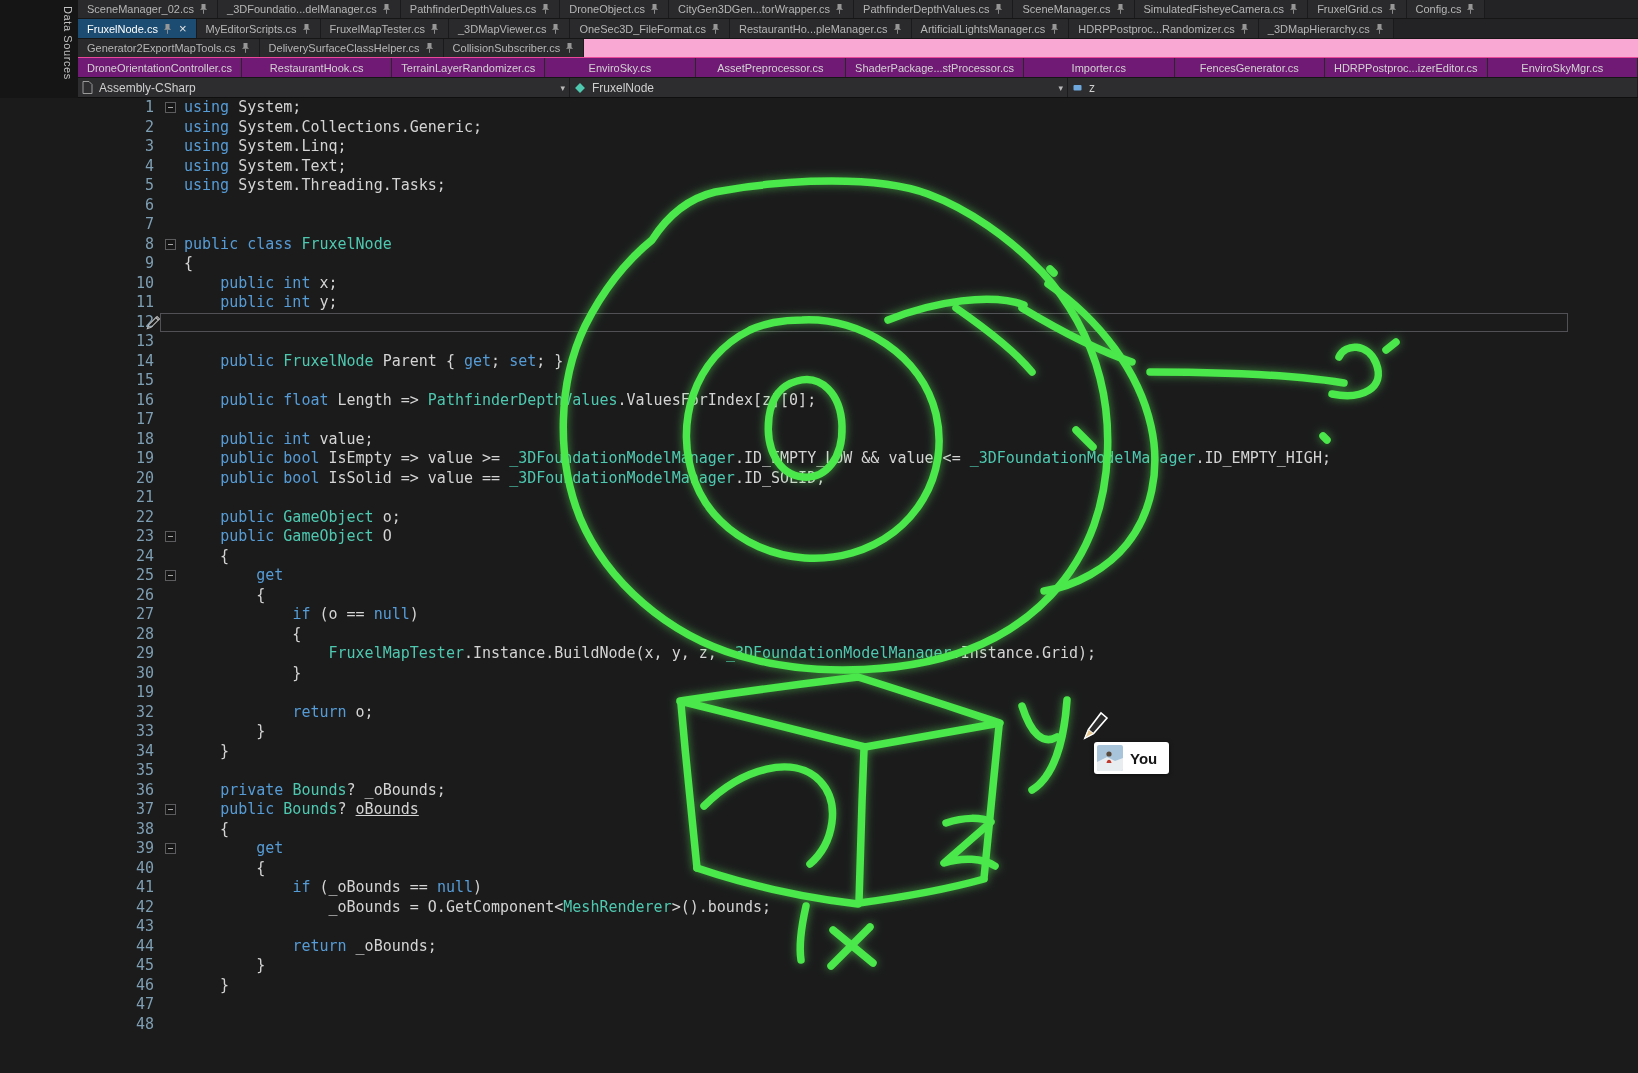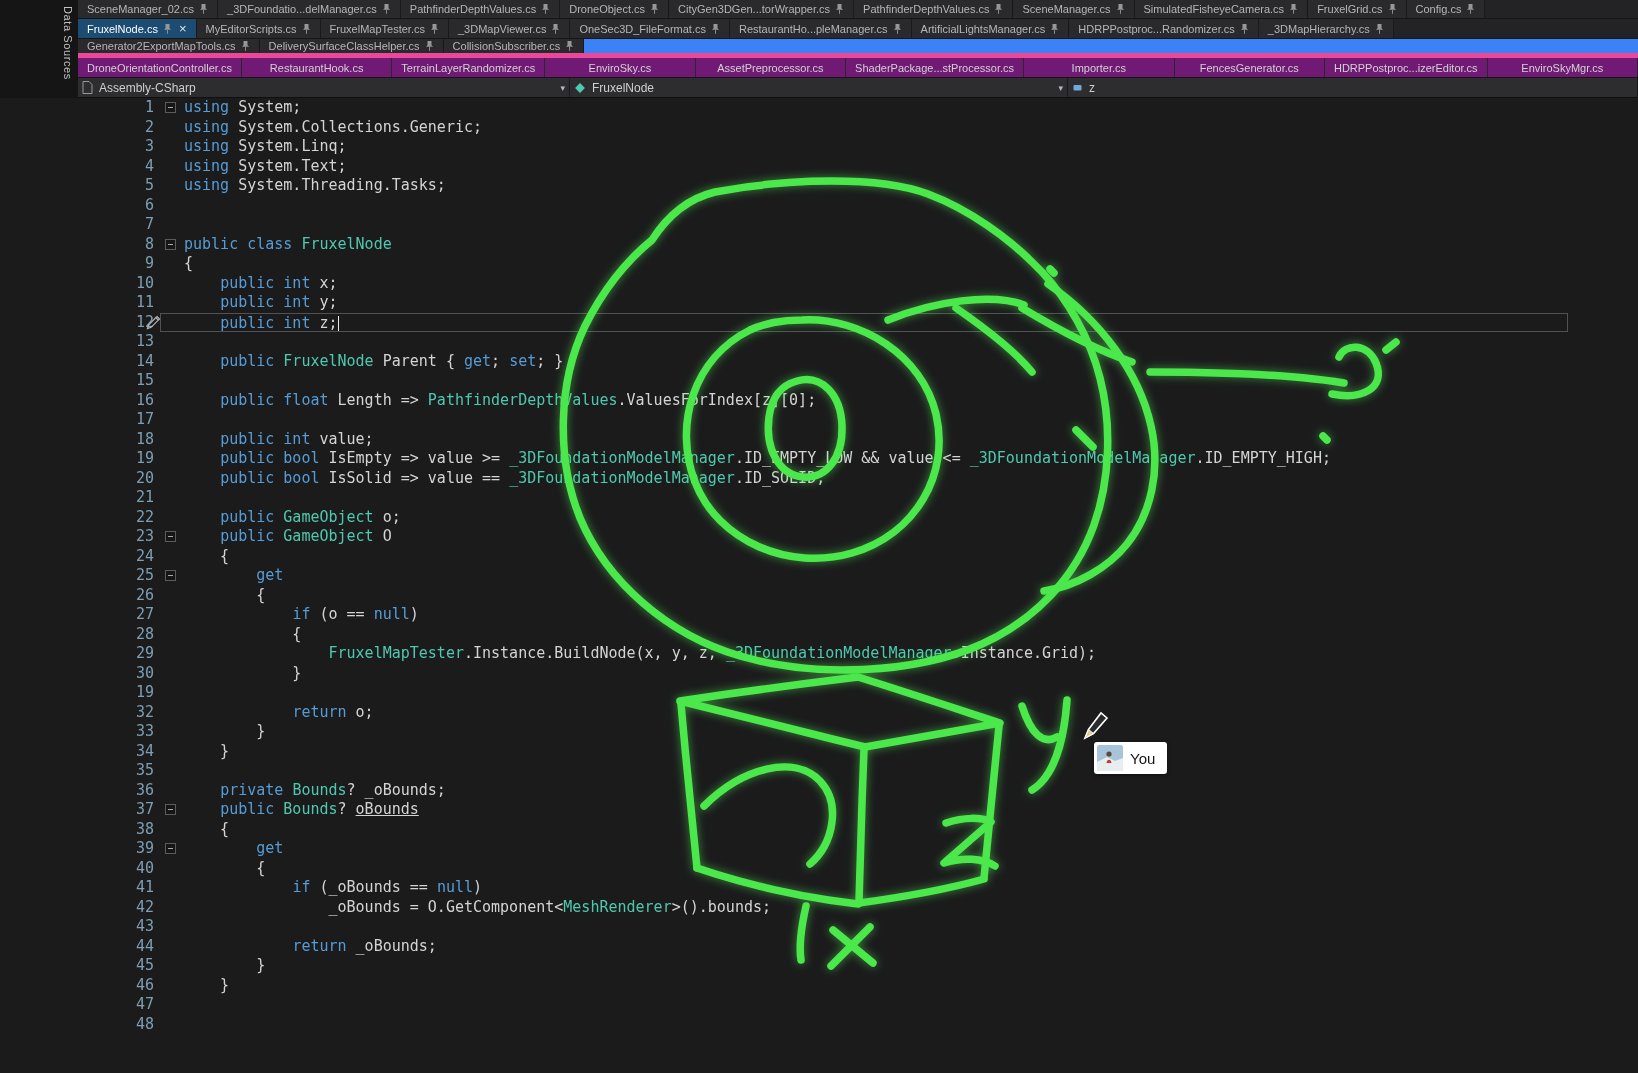--- a/index.html
+++ b/index.html
@@ -7,21 +7,21 @@
   .app{position:relative;width:1638px;height:1073px;font-family:"Liberation Sans",sans-serif;background:var(--editor-bg,#1b1b1c)}
   
   .corner{position:absolute;left:0;top:0;width:78px;height:98px;background:#151516;z-index:3}
   .vtab{position:absolute;top:6px;right:4px}
   .vtab span{writing-mode:vertical-rl;font-size:11px;color:#c2c2c2;letter-spacing:.6px}
   
   .topbars{position:absolute;left:78px;right:0;top:0;z-index:2}
   .tab-row{display:flex;align-items:stretch;overflow:hidden}
   .r1{height:19px;background:#232326;border-bottom:1px solid #161617}
   .r2{height:20px;background:#232326;border-bottom:1px solid #161617}
-  .r3{height:19px;background:#3b82f6;border-bottom:5px solid #ec4899}
+  .r3{height:19px;background:#f9a8d4;border-bottom:1px solid #ec4899}
   .r4{height:20px;background:#701a75;border-bottom:1px solid #161617}
   .tab{display:flex;align-items:center;gap:5px;padding:0 9px;font-size:11px;color:#b6b6b6;background:#2a2a2d;border-right:1px solid #1a1a1c;white-space:nowrap;cursor:default}
   .r4 .tab{flex:1;justify-content:center;background:transparent;border-right:1px solid #28282b;color:#d2d2d2}
   .tab.active{background:var(--active-tab-bg,#1d4c72);color:#fff}
   .tab .close{font-size:13px;line-height:1;color:#e2e2e2;margin-left:2px}
   .tab .pin{display:flex;align-items:center}
   
   .navbar{display:flex;height:20px;background:#2d2d30;border-bottom:1px solid #0f0f0f}
   .nav-sec{display:flex;align-items:center;gap:6px;padding:0 4px;border-right:1px solid #1c1c1e;font-size:12px;color:#cfcfcf;white-space:nowrap}
   .nav-project{flex:0 0 492px}
@@ -43,21 +43,21 @@
   .tok-u{color:var(--plain,#d4d4d4);text-decoration:underline}
   .line.current::after{content:"";position:absolute;left:160px;right:70px;top:0;bottom:0;border:1px solid #515155;pointer-events:none}
   .caret{display:inline-block;width:0;height:15px;border-left:1.6px solid #eaeaea;transform:translateY(3px)}
   .gutter-pencil{position:absolute;left:146px;top:2px}
   
   .annotation{position:absolute;left:0;top:0;width:1638px;height:1073px;z-index:5;pointer-events:none;filter:drop-shadow(0 0 5px rgba(95,255,95,.5))}
   .annotation path{fill:none;stroke:var(--annotation-green,#4be84b);stroke-width:7.5;stroke-linecap:round;stroke-linejoin:round}
   
   .pencil-cursor{position:absolute;left:1080px;top:705px;z-index:7}
   .you-label{position:absolute;left:1094px;top:742px;z-index:6;display:flex;align-items:center;gap:7px;background:#ffffff;border-radius:3px;padding:3px 12px 3px 3px;box-shadow:0 1px 4px rgba(0,0,0,.55)}
-  .you-text{font-size:15px;font-weight:normal;color:#151515}
+  .you-text{font-size:15px;font-weight:bold;color:#151515}
   .you-avatar{width:26px;height:26px;border-radius:2px;display:block}
 </style>
 </head>
 <body>
 
 <div class="app">
 
   <div class="corner">
     <div class="vtab">
       <span>Data Sources</span>
@@ -338,21 +338,21 @@
       <div class="line"><span class="num">2</span><span class="fold"></span><span class="code-text"><span class="tok-k">using</span><span class="tok-p"> System.Collections.Generic;</span></span></div>
       <div class="line"><span class="num">3</span><span class="fold"></span><span class="code-text"><span class="tok-k">using</span><span class="tok-p"> System.Linq;</span></span></div>
       <div class="line"><span class="num">4</span><span class="fold"></span><span class="code-text"><span class="tok-k">using</span><span class="tok-p"> System.Text;</span></span></div>
       <div class="line"><span class="num">5</span><span class="fold"></span><span class="code-text"><span class="tok-k">using</span><span class="tok-p"> System.Threading.Tasks;</span></span></div>
       <div class="line"><span class="num">6</span><span class="fold"></span></div>
       <div class="line"><span class="num">7</span><span class="fold"></span><span class="code-text"></span></div>
       <div class="line"><span class="num">8</span><span class="fold"><span class="foldbox"></span></span><span class="code-text"><span class="tok-k">public class </span><span class="tok-t">FruxelNode</span></span></div>
       <div class="line"><span class="num">9</span><span class="fold"></span><span class="code-text"><span class="tok-p">{</span></span></div>
       <div class="line"><span class="num">10</span><span class="fold"></span><span class="code-text"><span class="tok-p">    </span><span class="tok-k">public int</span><span class="tok-p"> x;</span></span></div>
       <div class="line"><span class="num">11</span><span class="fold"></span><span class="code-text"><span class="tok-p">    </span><span class="tok-k">public int</span><span class="tok-p"> y;</span></span></div>
-      <div class="line current"><span class="num">12</span><span class="fold"></span><span class="code-text"><span class="tok-p">    </span><span class="tok-k">public int</span><span class="tok-p"> z;</span><span class="caret"></span></span><span class="gutter-pencil"><svg width="15" height="15" viewBox="0 0 15 15">
+      <div class="line current"><span class="num">12</span><span class="fold"></span><span class="gutter-pencil"><svg width="15" height="15" viewBox="0 0 15 15">
             <path d="M1.5 13.5 l1.2 -3.6 7.2 -7.2 2.4 2.4 -7.2 7.2 z" fill="none" stroke="#b9b9b9" stroke-width="1.2"></path>
             <path d="M9.9 2.7 l1.2 -1.2 2.4 2.4 -1.2 1.2" fill="none" stroke="#b9b9b9" stroke-width="1.2"></path>
           </svg></span></div>
       <div class="line"><span class="num">13</span><span class="fold"></span><span class="code-text"></span></div>
       <div class="line"><span class="num">14</span><span class="fold"></span><span class="code-text"><span class="tok-p">    </span><span class="tok-k">public </span><span class="tok-t">FruxelNode</span><span class="tok-p"> Parent { </span><span class="tok-k">get</span><span class="tok-p">; </span><span class="tok-k">set</span><span class="tok-p">; }</span></span></div>
       <div class="line"><span class="num">15</span><span class="fold"></span><span class="code-text"></span></div>
       <div class="line"><span class="num">16</span><span class="fold"></span><span class="code-text"><span class="tok-p">    </span><span class="tok-k">public float</span><span class="tok-p"> Length =&gt; </span><span class="tok-t">PathfinderDepthValues</span><span class="tok-p">.ValuesForIndex[z][0];</span></span></div>
       <div class="line"><span class="num">17</span><span class="fold"></span><span class="code-text"></span></div>
       <div class="line"><span class="num">18</span><span class="fold"></span><span class="code-text"><span class="tok-p">    </span><span class="tok-k">public int</span><span class="tok-p"> value;</span></span></div>
       <div class="line"><span class="num">19</span><span class="fold"></span><span class="code-text"><span class="tok-p">    </span><span class="tok-k">public bool</span><span class="tok-p"> IsEmpty =&gt; value &gt;= </span><span class="tok-t">_3DFoundationModelManager</span><span class="tok-p">.ID_EMPTY_LOW &amp;&amp; value &lt;= </span><span class="tok-t">_3DFoundationModelManager</span><span class="tok-p">.ID_EMPTY_HIGH;</span></span></div>

